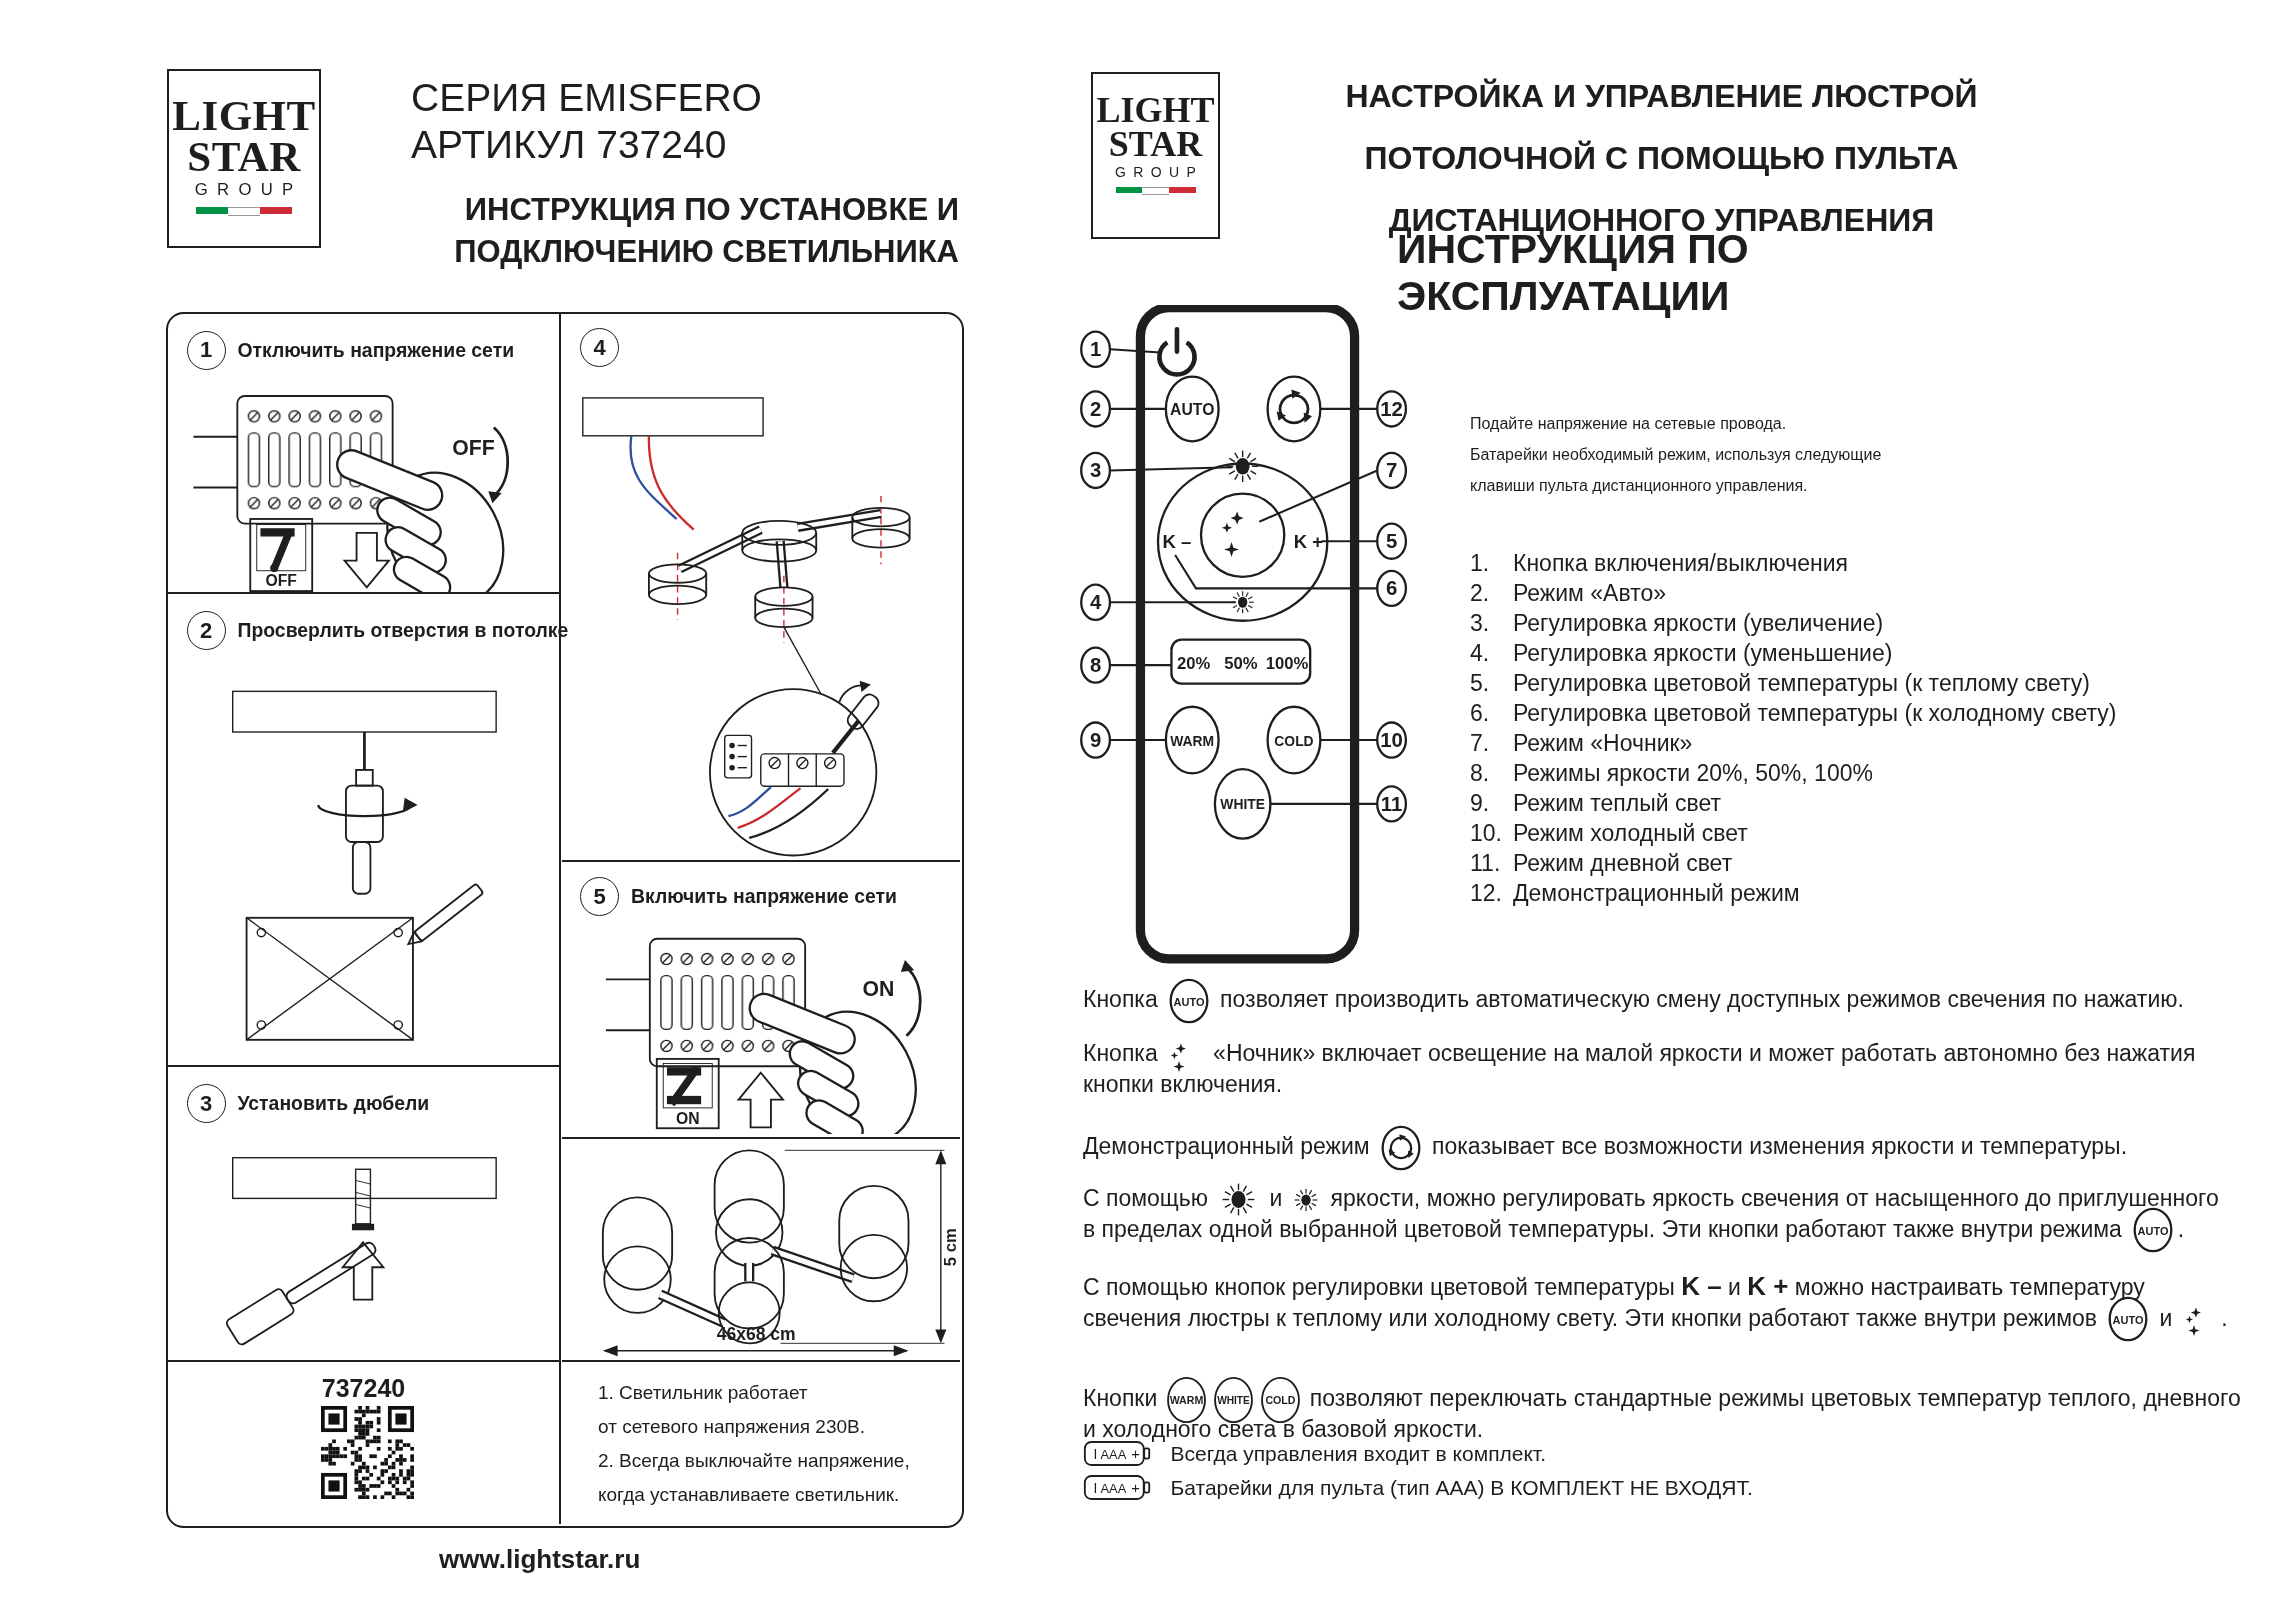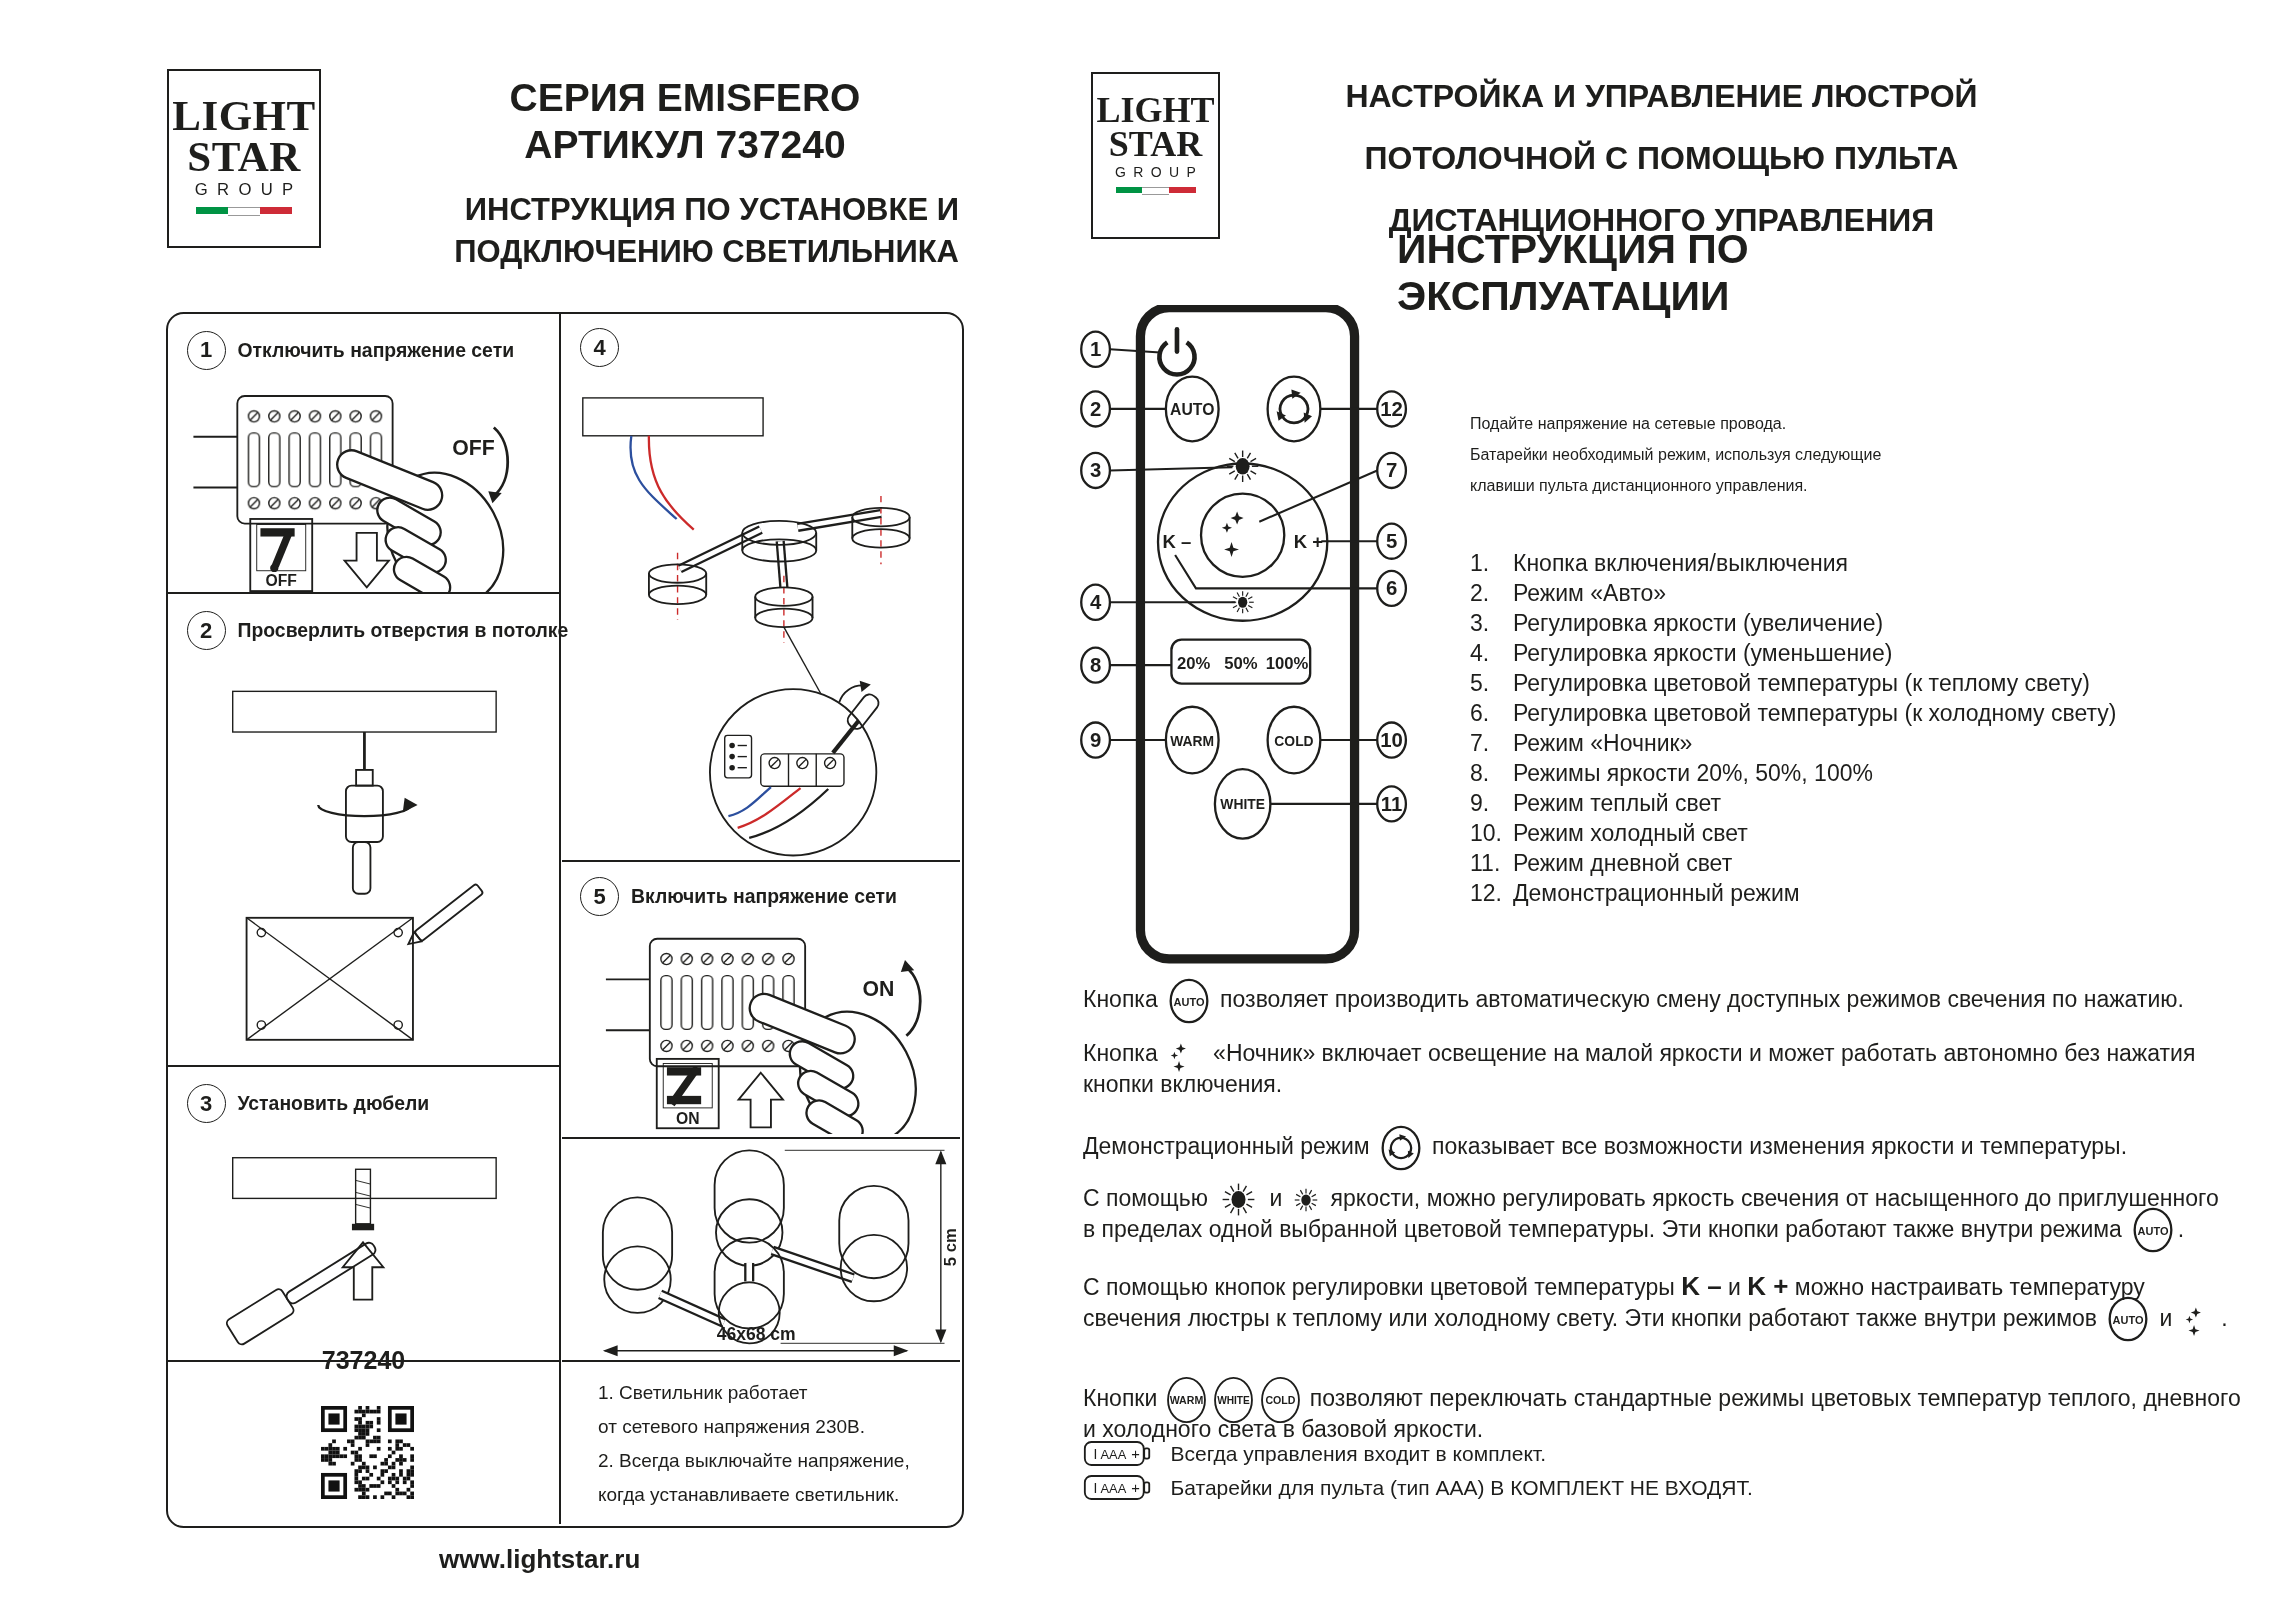--- a/index.html
+++ b/index.html
@@ -13,21 +13,21 @@
   .logo-flag{margin:7.4px auto 0;display:flex;}
   .logo-flag span{display:block;height:100%;flex:1;}
   .fg{background:#009344;} .fw{background:#fff;border-top:0.5px solid #999;border-bottom:0.5px solid #999;} .fr{background:#ce2b37;}
   .logo-lg{padding-top:24px;} .logo-lg .logo-light,.logo-lg .logo-star{font-size:43px;line-height:41px;letter-spacing:0.5px;}
   .logo-lg .logo-group{font-size:16.7px;letter-spacing:9.3px;text-indent:9.3px;margin-top:2.8px;}
   .logo-lg .logo-flag{width:96px;height:7px;}
   .logo-sm{padding-top:19.4px;} .logo-sm .logo-light,.logo-sm .logo-star{font-size:36px;line-height:34px;}
   .logo-sm .logo-group{font-size:14px;letter-spacing:7.4px;text-indent:7.4px;margin-top:2.3px;}
   .logo-sm .logo-flag{width:80px;height:6px;}
   
-  .l-title{font-size:39px;font-weight:700;line-height:47px;text-align:center;}
+  .l-title{font-size:39px;font-weight:400;line-height:47px;text-align:left;}
   .l-sub{font-size:31px;font-weight:700;line-height:42px;text-align:right;}
   .r-title{font-size:32px;font-weight:700;line-height:62px;text-align:center;}
   .r-sub{font-size:41px;font-weight:700;text-align:left;}
   
   #panel{left:166px;top:312px;width:798px;height:1216px;border:2.8px solid #1e1e1c;border-radius:17.6px;box-sizing:border-box;}
   .hl,.vl{position:absolute;background:#1e1e1c;}
   .hl{height:2.3px;} .vl{width:2.3px;}
   .step-h{position:absolute;display:flex;align-items:center;gap:12px;}
   .stepnum{width:37px;height:37px;border:1.9px solid #1e1e1c;border-radius:50%;display:flex;align-items:center;
            justify-content:center;font-size:22px;font-weight:700;flex:0 0 auto;background:#fff;}
@@ -177,21 +177,21 @@
         <line x1="406" y1="156" x2="438" y2="164" class="d" stroke-width="2"></line>
         <rect x="398" y="198" width="48" height="14" fill="#1e1e1c"></rect>
       </g>
       <polygon points="422,238 466,292 442,292 442,362 402,362 402,292 378,292" fill="#fff" class="d" stroke-width="4"></polygon>
       <g transform="translate(200,400) rotate(-32)">
         <rect x="-70" y="-32" width="140" height="62" rx="10" fill="#fff" class="d" stroke-width="4"></rect>
         <rect x="70" y="-14" width="220" height="28" rx="12" fill="#fff" class="d" stroke-width="4"></rect>
       </g>
     </svg>
 
-    <div class="abs art-num" style="left:0;top:1032px;width:391px;">737240</div>
+    <div class="abs art-num" style="left:0;top:1060px;width:391px;">737240</div>
     <svg class="abs" style="left:153px;top:1092px;" width="93" height="93" viewBox="0 0 200 200" id="qr">
         <rect x="80" y="0" width="8" height="8" fill="#111"></rect>
         <rect x="96" y="0" width="8" height="8" fill="#111"></rect>
         <rect x="120" y="0" width="8" height="8" fill="#111"></rect>
         <rect x="72" y="8" width="8" height="8" fill="#111"></rect>
         <rect x="80" y="8" width="8" height="8" fill="#111"></rect>
         <rect x="88" y="8" width="8" height="8" fill="#111"></rect>
         <rect x="96" y="8" width="8" height="8" fill="#111"></rect>
         <rect x="104" y="8" width="8" height="8" fill="#111"></rect>
         <rect x="112" y="8" width="8" height="8" fill="#111"></rect>

